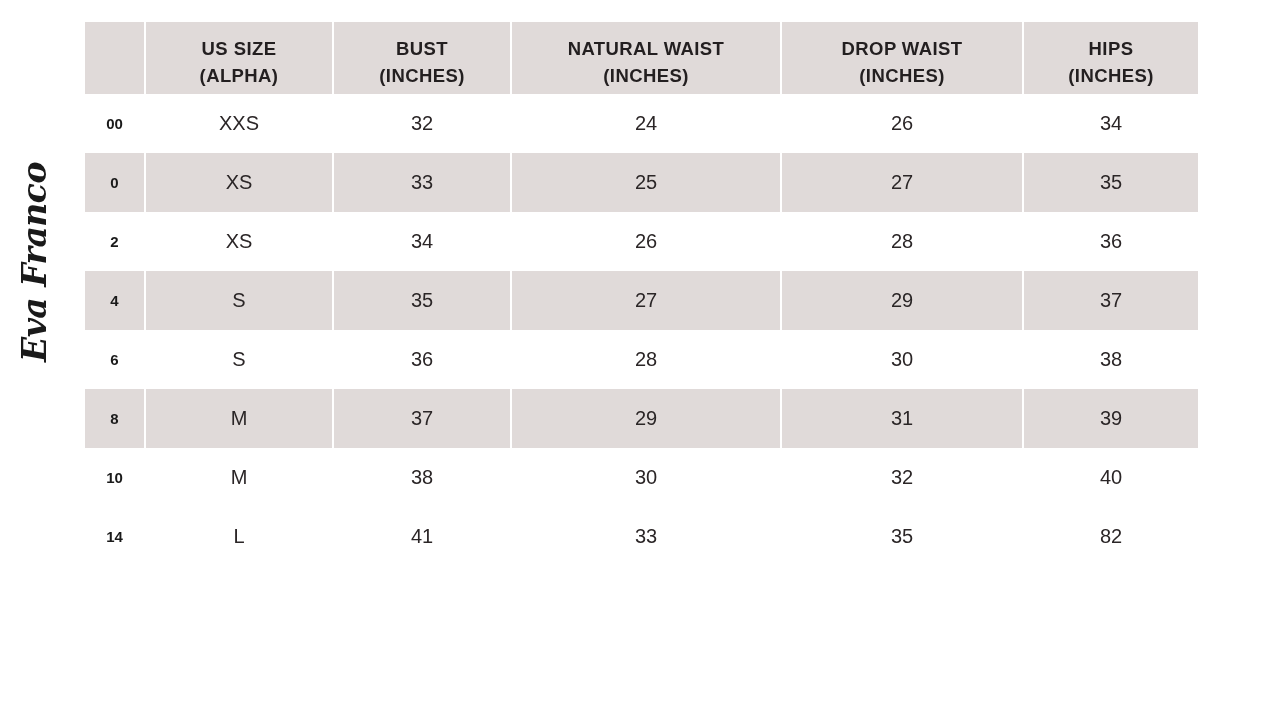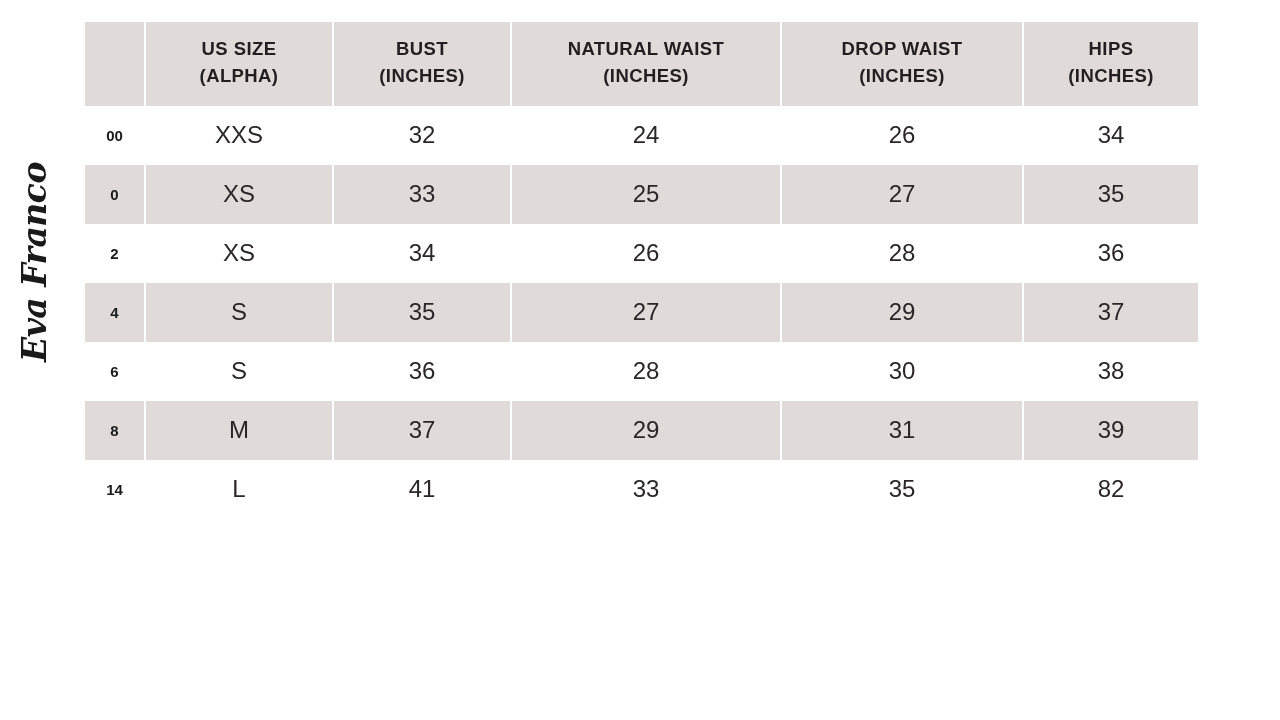--- a/index.html
+++ b/index.html
@@ -65,30 +65,30 @@
   table.size-chart col.c-dwaist { width: 242px; }
   table.size-chart col.c-hips   { width: 175px; }
 
   table.size-chart thead th {
     background: #e0dad9;
     font-size: 18.5px;
     font-weight: bold;
     letter-spacing: 0.4px;
     color: #231f20;
     text-align: center;
-    padding: 14px 4px 16px;
+    padding: 14px 4px 4px;
     line-height: 1.45;
     border-right: 2px solid #ffffff;
     vertical-align: middle;
   }
   table.size-chart thead th:last-child { border-right: none; }
   table.size-chart thead th.corner { background: #e0dad9; }
 
   table.size-chart tbody td {
-    font-size: 24px;
+    font-size: 20px;
     text-align: center;
     padding: 15px 4px;
     color: #2b2627;
     border-right: 2px solid #ffffff;
     height: 29px;
     vertical-align: middle;
   }
   table.size-chart tbody td:last-child { border-right: none; }
   table.size-chart tbody td.us-size {
     font-weight: bold;
@@ -186,20 +186,28 @@
         </tr>
         <tr class="row-even">
           <td class="us-size">8</td>
           <td>M</td>
           <td>37</td>
           <td>29</td>
           <td>31</td>
           <td>39</td>
         </tr>
         <tr class="row-odd">
+          <td class="us-size">10</td>
+          <td>M</td>
+          <td>38</td>
+          <td>30</td>
+          <td>32</td>
+          <td>40</td>
+        </tr>
+        <tr class="row-odd">
           <td class="us-size">14</td>
           <td>L</td>
           <td>41</td>
           <td>33</td>
           <td>35</td>
           <td>82</td>
         </tr>
       </tbody>
     </table>
   </div>

